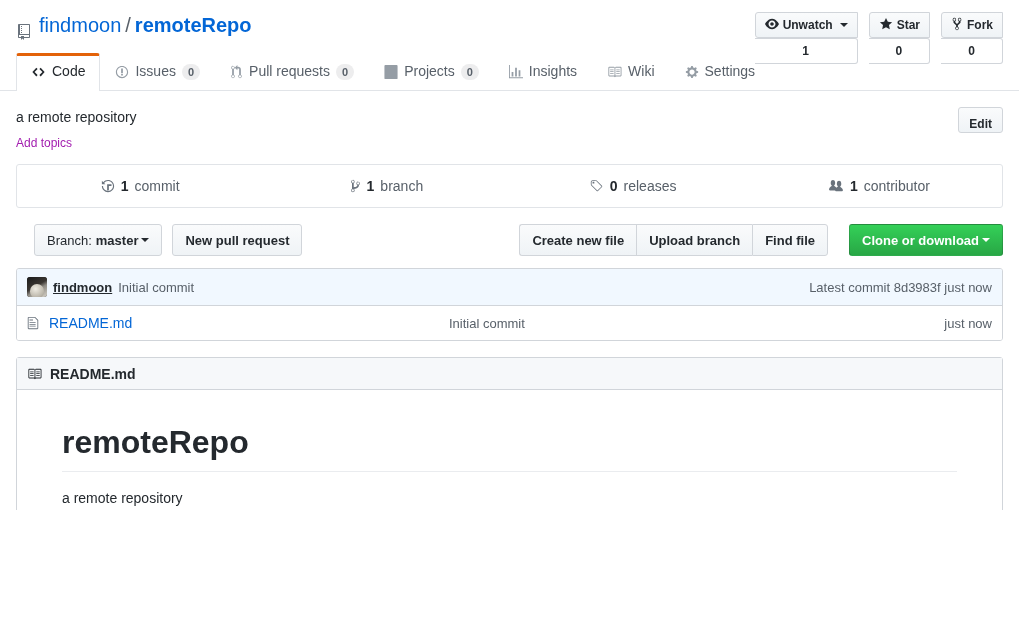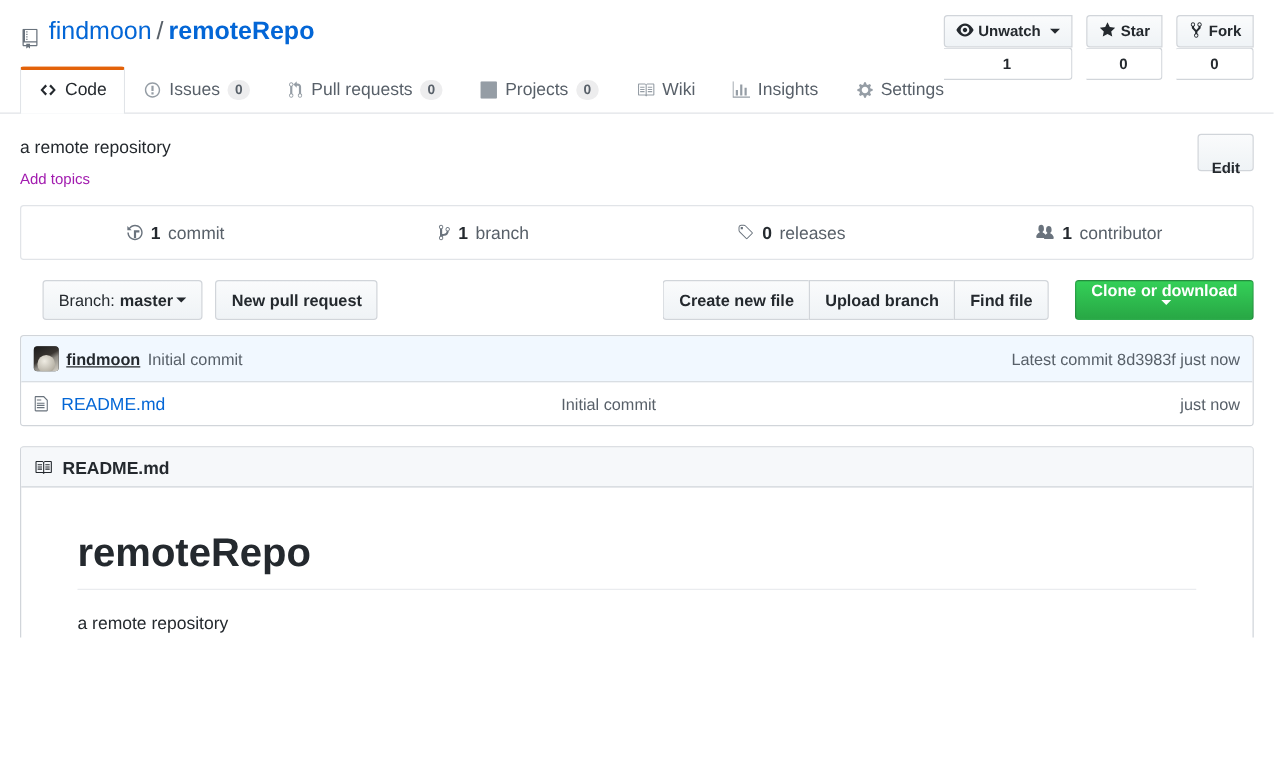--- a/index.html
+++ b/index.html
@@ -154,21 +154,21 @@
   .topics-link {
     display: inline-block;
     margin-top: 8px;
     font-size: 12px;
     color: #a21caf;
     text-decoration: none;
     cursor: pointer;
   }
   .btn-edit {
     height: 26px;
-    padding: 14px 10px;
+    padding: 4px 10px;
     font-size: 12px;
     font-weight: bold;
     color: #24292e;
     background: linear-gradient(#fafbfc, #eff3f6);
     border: 1px solid #d1d5da;
     border-radius: 3px;
     line-height: 24px;
     cursor: pointer;
   }
 
@@ -223,21 +223,20 @@
   .btn.branch-select { font-weight: normal; }
   .btn.branch-select b { font-weight: bold; }
   .btn-grp-joined { display: flex; }
   .btn-grp-joined .btn { border-radius: 0; border-right-width: 0; }
   .btn-grp-joined .btn:first-child { border-radius: 3px 0 0 3px; }
   .btn-grp-joined .btn:last-child { border-radius: 0 3px 3px 0; border-right-width: 1px; }
   .btn-green {
     color: #fff;
     background: linear-gradient(#34d058, #28a745);
     border: 1px solid rgba(27,31,35,0.2);
-    flex-direction: column;
   }
 
   
   .file-wrap {
     margin-top: 12px;
     border: 1px solid #d1d5da;
     border-radius: 3px;
     overflow: hidden;
     background: #fff;
   }
@@ -419,34 +418,34 @@
           <svg width="14" height="14" viewBox="0 0 15 16" fill="currentColor">
               <path d="M10 12h3V2h-3v10zm-4-2h3V2H6v8zm-4 4h3V2H2v12zm-1 1h13V1H1v14zM14 0H1a1 1 0 0 0-1 1v14a1 1 0 0 0 1 1h13a1 1 0 0 0 1-1V1a1 1 0 0 0-1-1z"></path>
             </svg>
         </span>
         <span>Projects</span>
         <span class="count">0</span>
       </a>
 
       <a class="tab" href="#">
         <span class="tab-icon">
+          <svg width="14" height="14" viewBox="0 0 16 16" fill="currentColor">
+              <path d="M16 14v1H0V0h1v14h15zM5 13H3V8h2v5zm4 0H7V3h2v10zm4 0h-2V6h2v7z"></path>
+            </svg>
+        </span>
+        <span>Insights</span>
+      </a>
+
+      <a class="tab" href="#">
+        <span class="tab-icon">
           <svg width="15" height="14" viewBox="0 0 16 16" fill="currentColor">
               <path d="M3 5h4v1H3V5zm0 3h4V7H3v1zm0 2h4V9H3v1zm11-5h-4v1h4V5zm0 2h-4v1h4V7zm0 2h-4v1h4V9zm2-6v9c0 .55-.45 1-1 1H9.5l-1 1-1-1H2c-.55 0-1-.45-1-1V3c0-.55.45-1 1-1h5.5l1 1 1-1H15c.55 0 1 .45 1 1zm-8 .5L7.5 3H2v9h6V3.5zm7-.5H9.5l-.5.5V12h6V3z"></path>
             </svg>
         </span>
         <span>Wiki</span>
-      </a>
-
-      <a class="tab" href="#">
-        <span class="tab-icon">
-          <svg width="14" height="14" viewBox="0 0 16 16" fill="currentColor">
-              <path d="M16 14v1H0V0h1v14h15zM5 13H3V8h2v5zm4 0H7V3h2v10zm4 0h-2V6h2v7z"></path>
-            </svg>
-        </span>
-        <span>Insights</span>
       </a>
 
       <a class="tab" href="#">
         <span class="tab-icon">
           <svg width="14" height="14" viewBox="0 0 14 16" fill="currentColor">
               <path d="M14 8.77v-1.6l-1.94-.64-.45-1.09.88-1.84-1.13-1.13-1.81.91-1.09-.45-.69-1.92h-1.6l-.63 1.94-1.11.45-1.84-.88-1.13 1.13.91 1.81-.45 1.09L0 7.23v1.59l1.94.64.45 1.09-.88 1.84 1.13 1.13 1.81-.91 1.09.45.69 1.92h1.59l.63-1.94 1.11-.45 1.84.88 1.13-1.13-.92-1.81.47-1.09L14 8.75v.02zM7 11c-1.66 0-3-1.34-3-3s1.34-3 3-3 3 1.34 3 3-1.34 3-3 3z"></path>
             </svg>
         </span>
         <span>Settings</span>
       </a>

